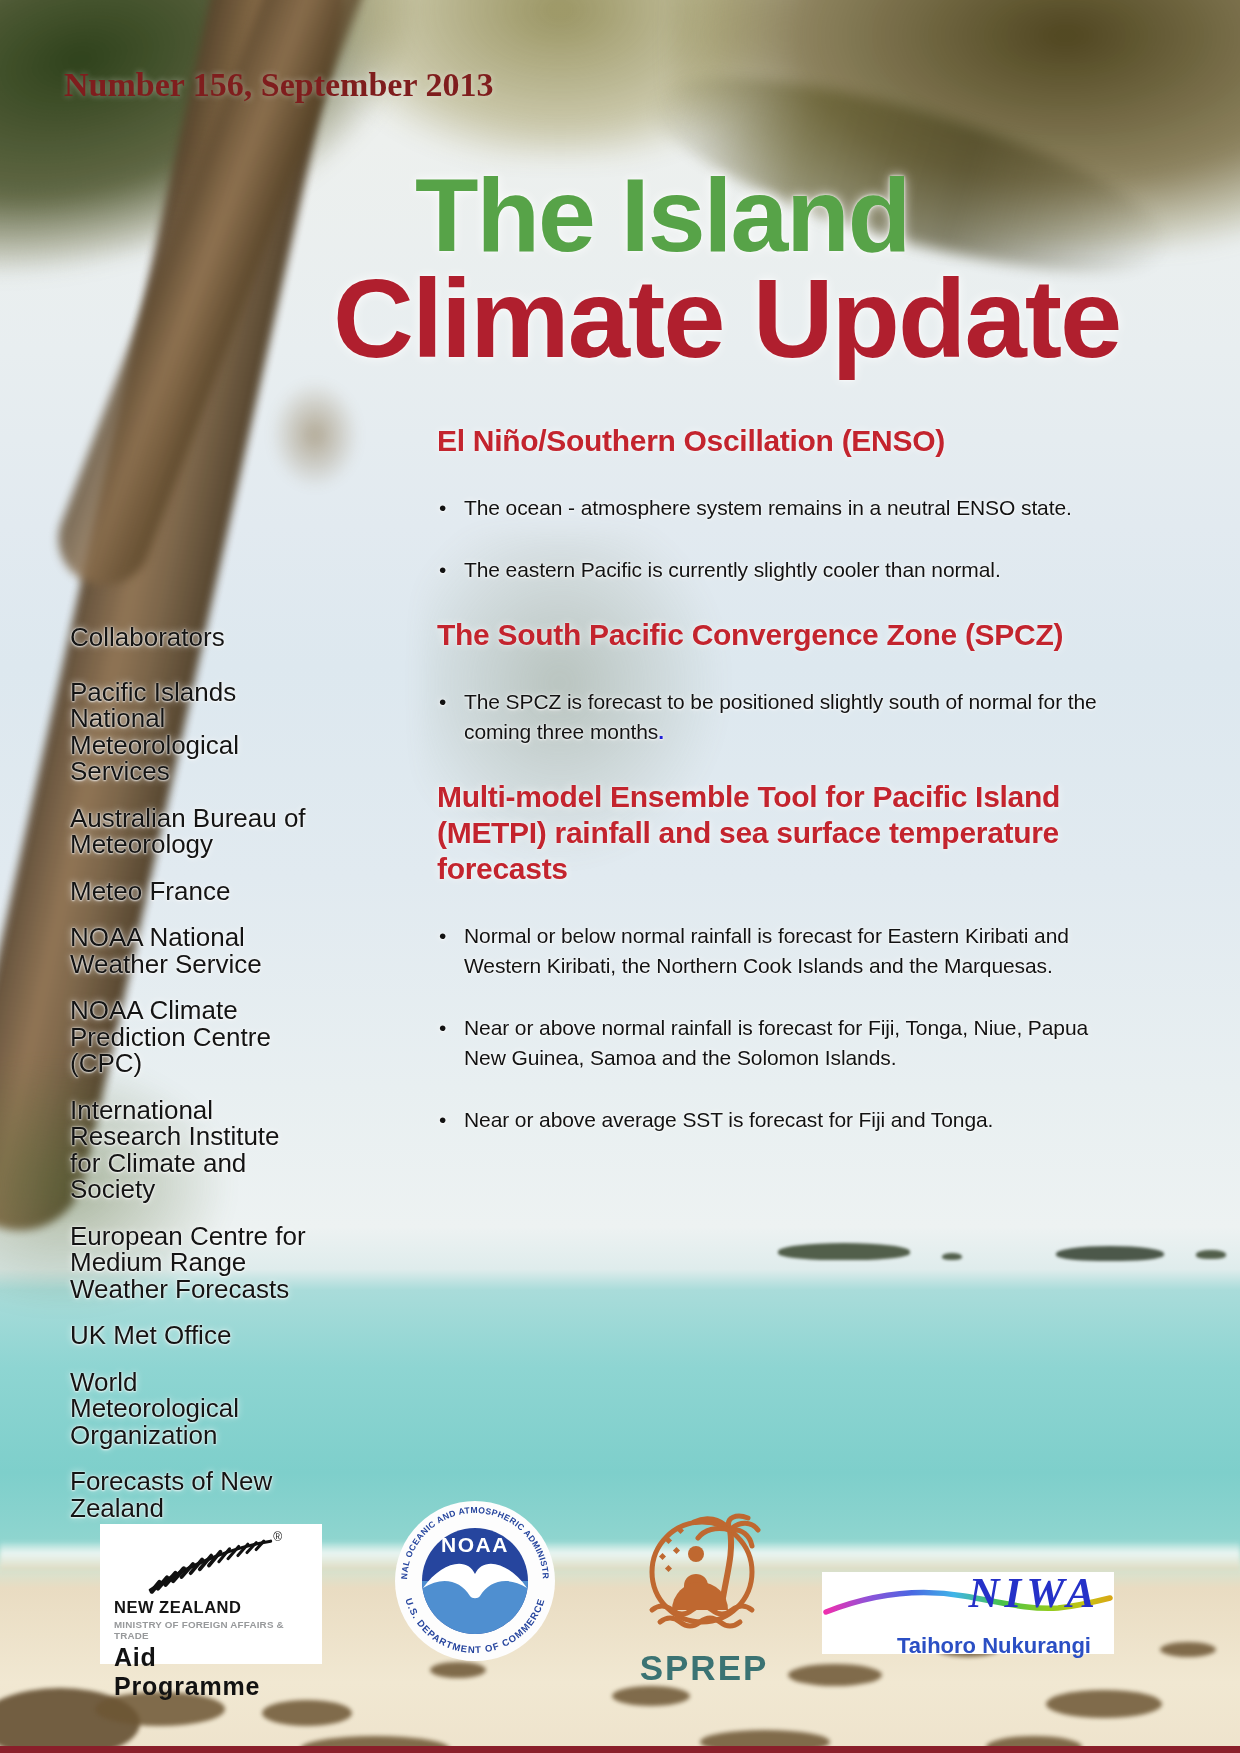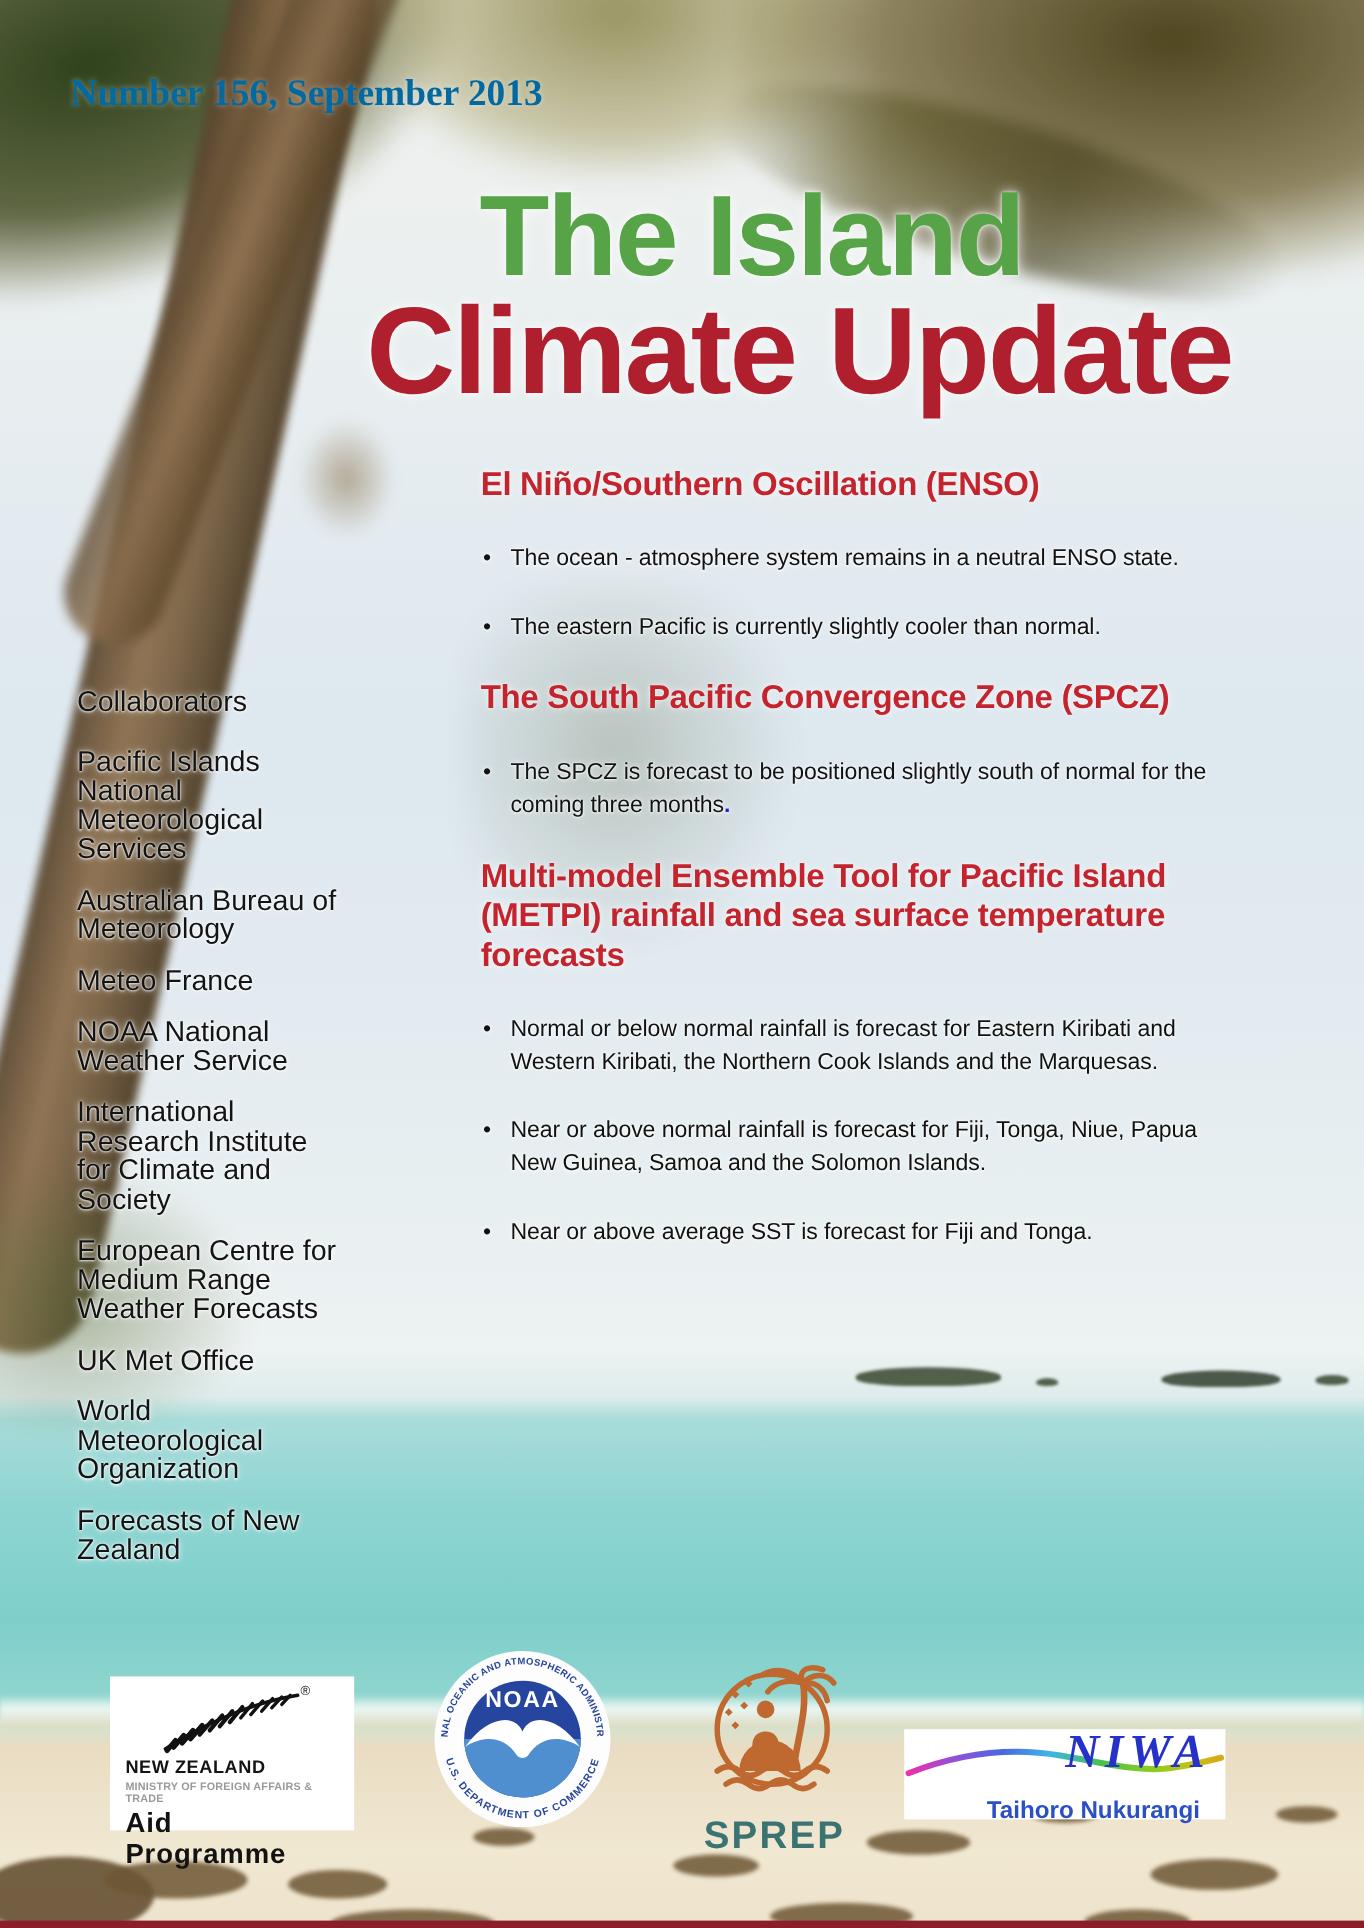--- a/index.html
+++ b/index.html
@@ -54,23 +54,23 @@
   .w9 { left:788px; top:1664px; width:94px; height:22px; }
   .w10 { left:936px; top:1640px; width:64px; height:17px; }
   .w11 { left:1046px; top:1690px; width:116px; height:28px; }
   .w12 { left:1160px; top:1642px; width:56px; height:15px; }
   .w13 { left:986px; top:1736px; width:96px; height:22px; }
   .bottom-strip { left:0; bottom:0; width:1240px; height:7px; background:#8a1f2a; }
 
   
   .layer { position:absolute; z-index:2; }
   .glow { text-shadow:0 0 2px rgba(255,255,255,.95), 0 0 7px rgba(255,255,255,.8), 0 1px 2px rgba(255,255,255,.6); }
-  .issue { left:64px; top:66px; font-family:"Liberation Serif", serif; font-weight:bold; font-size:34px; color:#0369a1;
+  .issue { left:64px; top:66px; font-family:"Liberation Serif", serif; font-weight:bold; font-size:34px; color:#7f1d1d;
     text-shadow:0 0 6px rgba(255,255,255,.4); }
-  .title1 { left:436px; top:156px; font-size:104px; font-weight:bold; letter-spacing:-2px; color:#57a348;
+  .title1 { left:415px; top:156px; font-size:104px; font-weight:bold; letter-spacing:-2px; color:#57a348;
     text-shadow:0 0 3px rgba(255,255,255,.9), 0 0 12px rgba(255,255,255,.8); }
   .title2 { left:333px; top:254px; font-size:112px; font-weight:bold; letter-spacing:-2px; color:#b01f2e;
     text-shadow:0 0 3px rgba(255,255,255,.9), 0 0 12px rgba(255,255,255,.8); }
 
   .sidebar { left:70px; top:624px; width:242px; font-size:26px; line-height:26.5px; color:#141414; }
   .collab-heading { margin-bottom:28px; }
   .collab-item { margin-bottom:20px; }
 
   .content { left:437px; top:413px; width:660px; color:#121212; }
   .content h2 { font-size:30px; line-height:36px; font-weight:bold; color:#c3242e; margin:10px 0 34px;
@@ -136,20 +136,21 @@
   <div class="layer issue">Number 156, September 2013</div>
   <div class="layer title1">The Island</div>
   <div class="layer title2">Climate Update</div>
 
   <aside class="layer sidebar glow">
     <div class="collab-heading">Collaborators</div>
     <div class="collab-item">Pacific Islands National Meteorological Services</div>
     <div class="collab-item">Australian Bureau of Meteorology</div>
     <div class="collab-item">Meteo France</div>
     <div class="collab-item">NOAA National Weather Service</div>
+    <div class="collab-item">NOAA Climate Prediction Centre (CPC)</div>
     <div class="collab-item">International Research Institute for Climate and Society</div>
     <div class="collab-item">European Centre for Medium Range Weather Forecasts</div>
     <div class="collab-item">UK Met Office</div>
     <div class="collab-item">World Meteorological Organization</div>
     <div class="collab-item">Forecasts of New Zealand</div>
   </aside>
 
   <main class="layer content">
     <h2>El Niño/Southern Oscillation (ENSO)</h2>
     <ul class="bullets glow">

